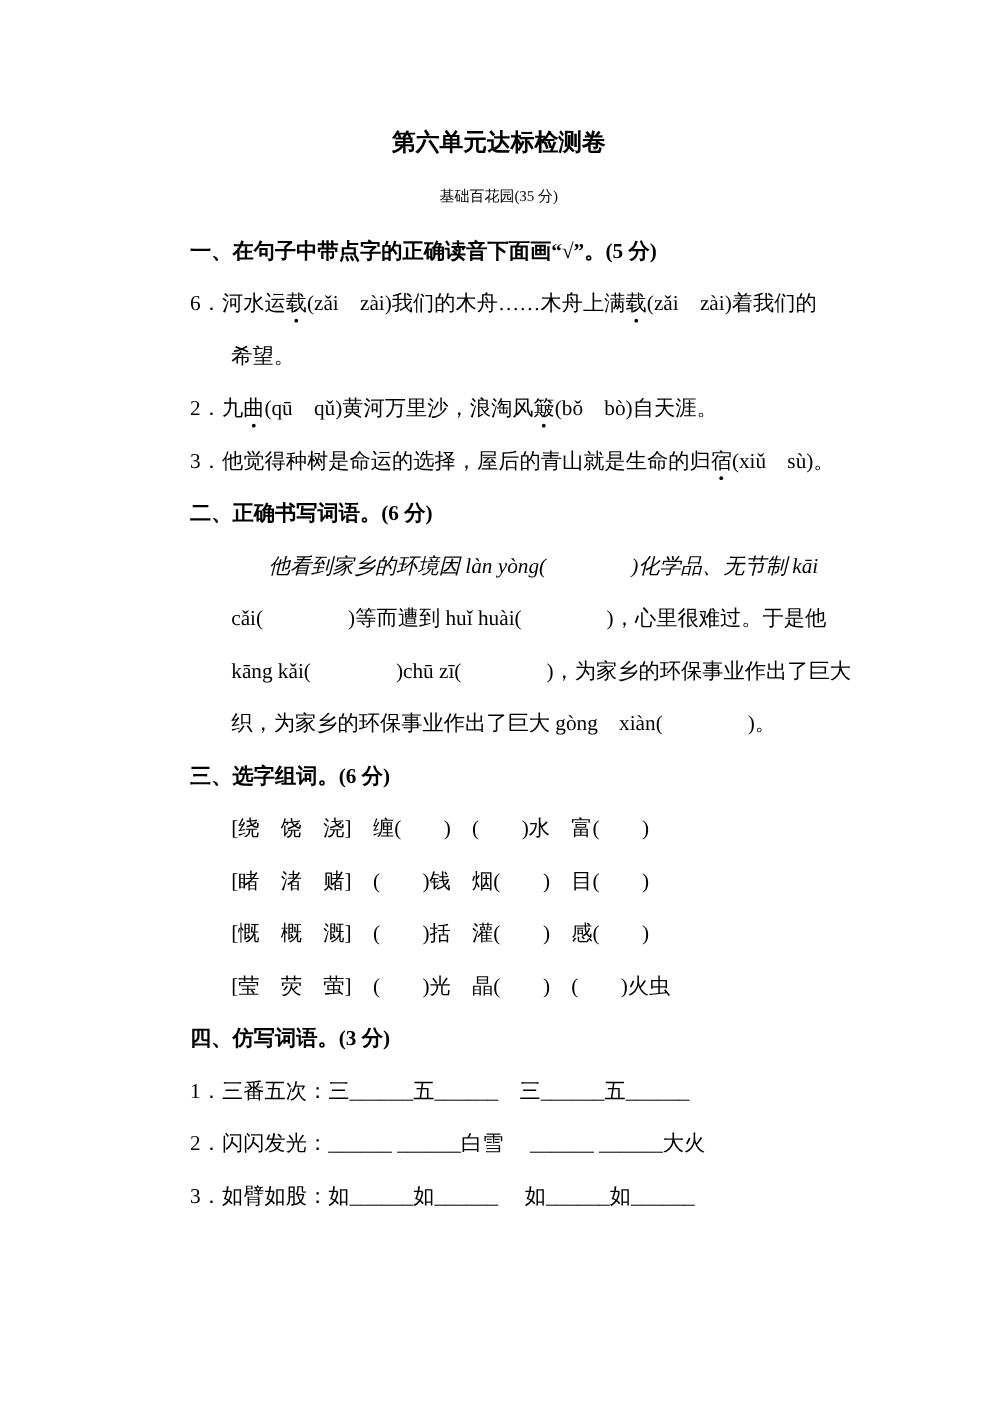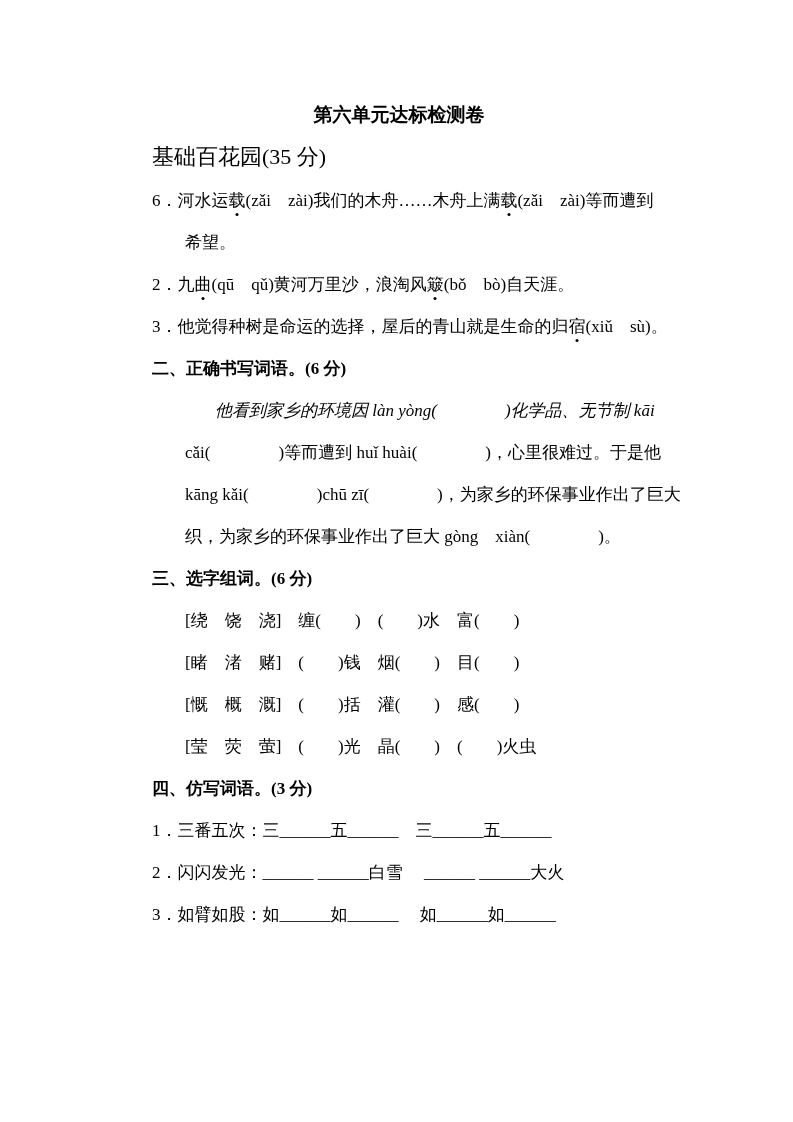--- a/index.html
+++ b/index.html
@@ -14,21 +14,22 @@
     padding:104px 108px 0 113px;
     overflow:hidden;
   }
   .title {
     text-align:center;
     font-weight:bold;
     font-size:19px;
     line-height:22px;
   }
   .subtitle {
-    font-size:22px;
+    text-align:center;
+    font-size:12px;
     line-height:22px;
     margin-top:20px;
   }
   .body-lines { margin-top:12px; }
   .line {
     font-size:17px;
     line-height:42px;
     white-space:pre;
   }
   .line.heading { font-weight:bold; }
@@ -50,21 +51,22 @@
     background:#000;
   }
 </style>
 </head>
 <body>
 
 <div class="page">
   <div class="title">第六单元达标检测卷</div>
   <div class="subtitle">基础百花园(35 分)</div>
   <div class="body-lines">
-      <div class="line"><span>6．河水运</span><span class="dotted">载</span><span>(zǎi　zài)我们的木舟……木舟上满</span><span class="dotted">载</span><span>(zǎi　zài)等而遭到</span></div>
+      <div class="line heading"><span>一、在句子中带点字的正确读音下面画“√”。(5 分)</span></div>
+      <div class="line"><span>6．河水运</span><span class="dotted">载</span><span>(zǎi　zài)我们的木舟……木舟上满</span><span class="dotted">载</span><span>(zǎi　zài)着我们的</span></div>
       <div class="line ind-1"><span>希望。</span></div>
       <div class="line"><span>2．九</span><span class="dotted">曲</span><span>(qū　qǔ)黄河万里沙，浪淘风</span><span class="dotted">簸</span><span>(bǒ　bò)自天涯。</span></div>
       <div class="line"><span>3．他觉得种树是命运的选择，屋后的青山就是生命的归</span><span class="dotted">宿</span><span>(xiǔ　sù)。</span></div>
       <div class="line heading"><span>二、正确书写词语。(6 分)</span></div>
       <div class="line ind-2"><span>他看到家乡的环境因 làn yòng(　　　　)化学品、无节制 kāi</span></div>
       <div class="line ind-1"><span>cǎi(　　　　)等而遭到 huǐ huài(　　　　)，心里很难过。于是他</span></div>
       <div class="line ind-1"><span>kāng kǎi(　　　　)chū zī(　　　　)，为家乡的环保事业作出了巨大</span></div>
       <div class="line ind-1"><span>织，为家乡的环保事业作出了巨大 gòng　xiàn(　　　　)。</span></div>
       <div class="line heading"><span>三、选字组词。(6 分)</span></div>
       <div class="line ind-1"><span>[绕　饶　浇]　缠(　　)　(　　)水　富(　　)</span></div>

